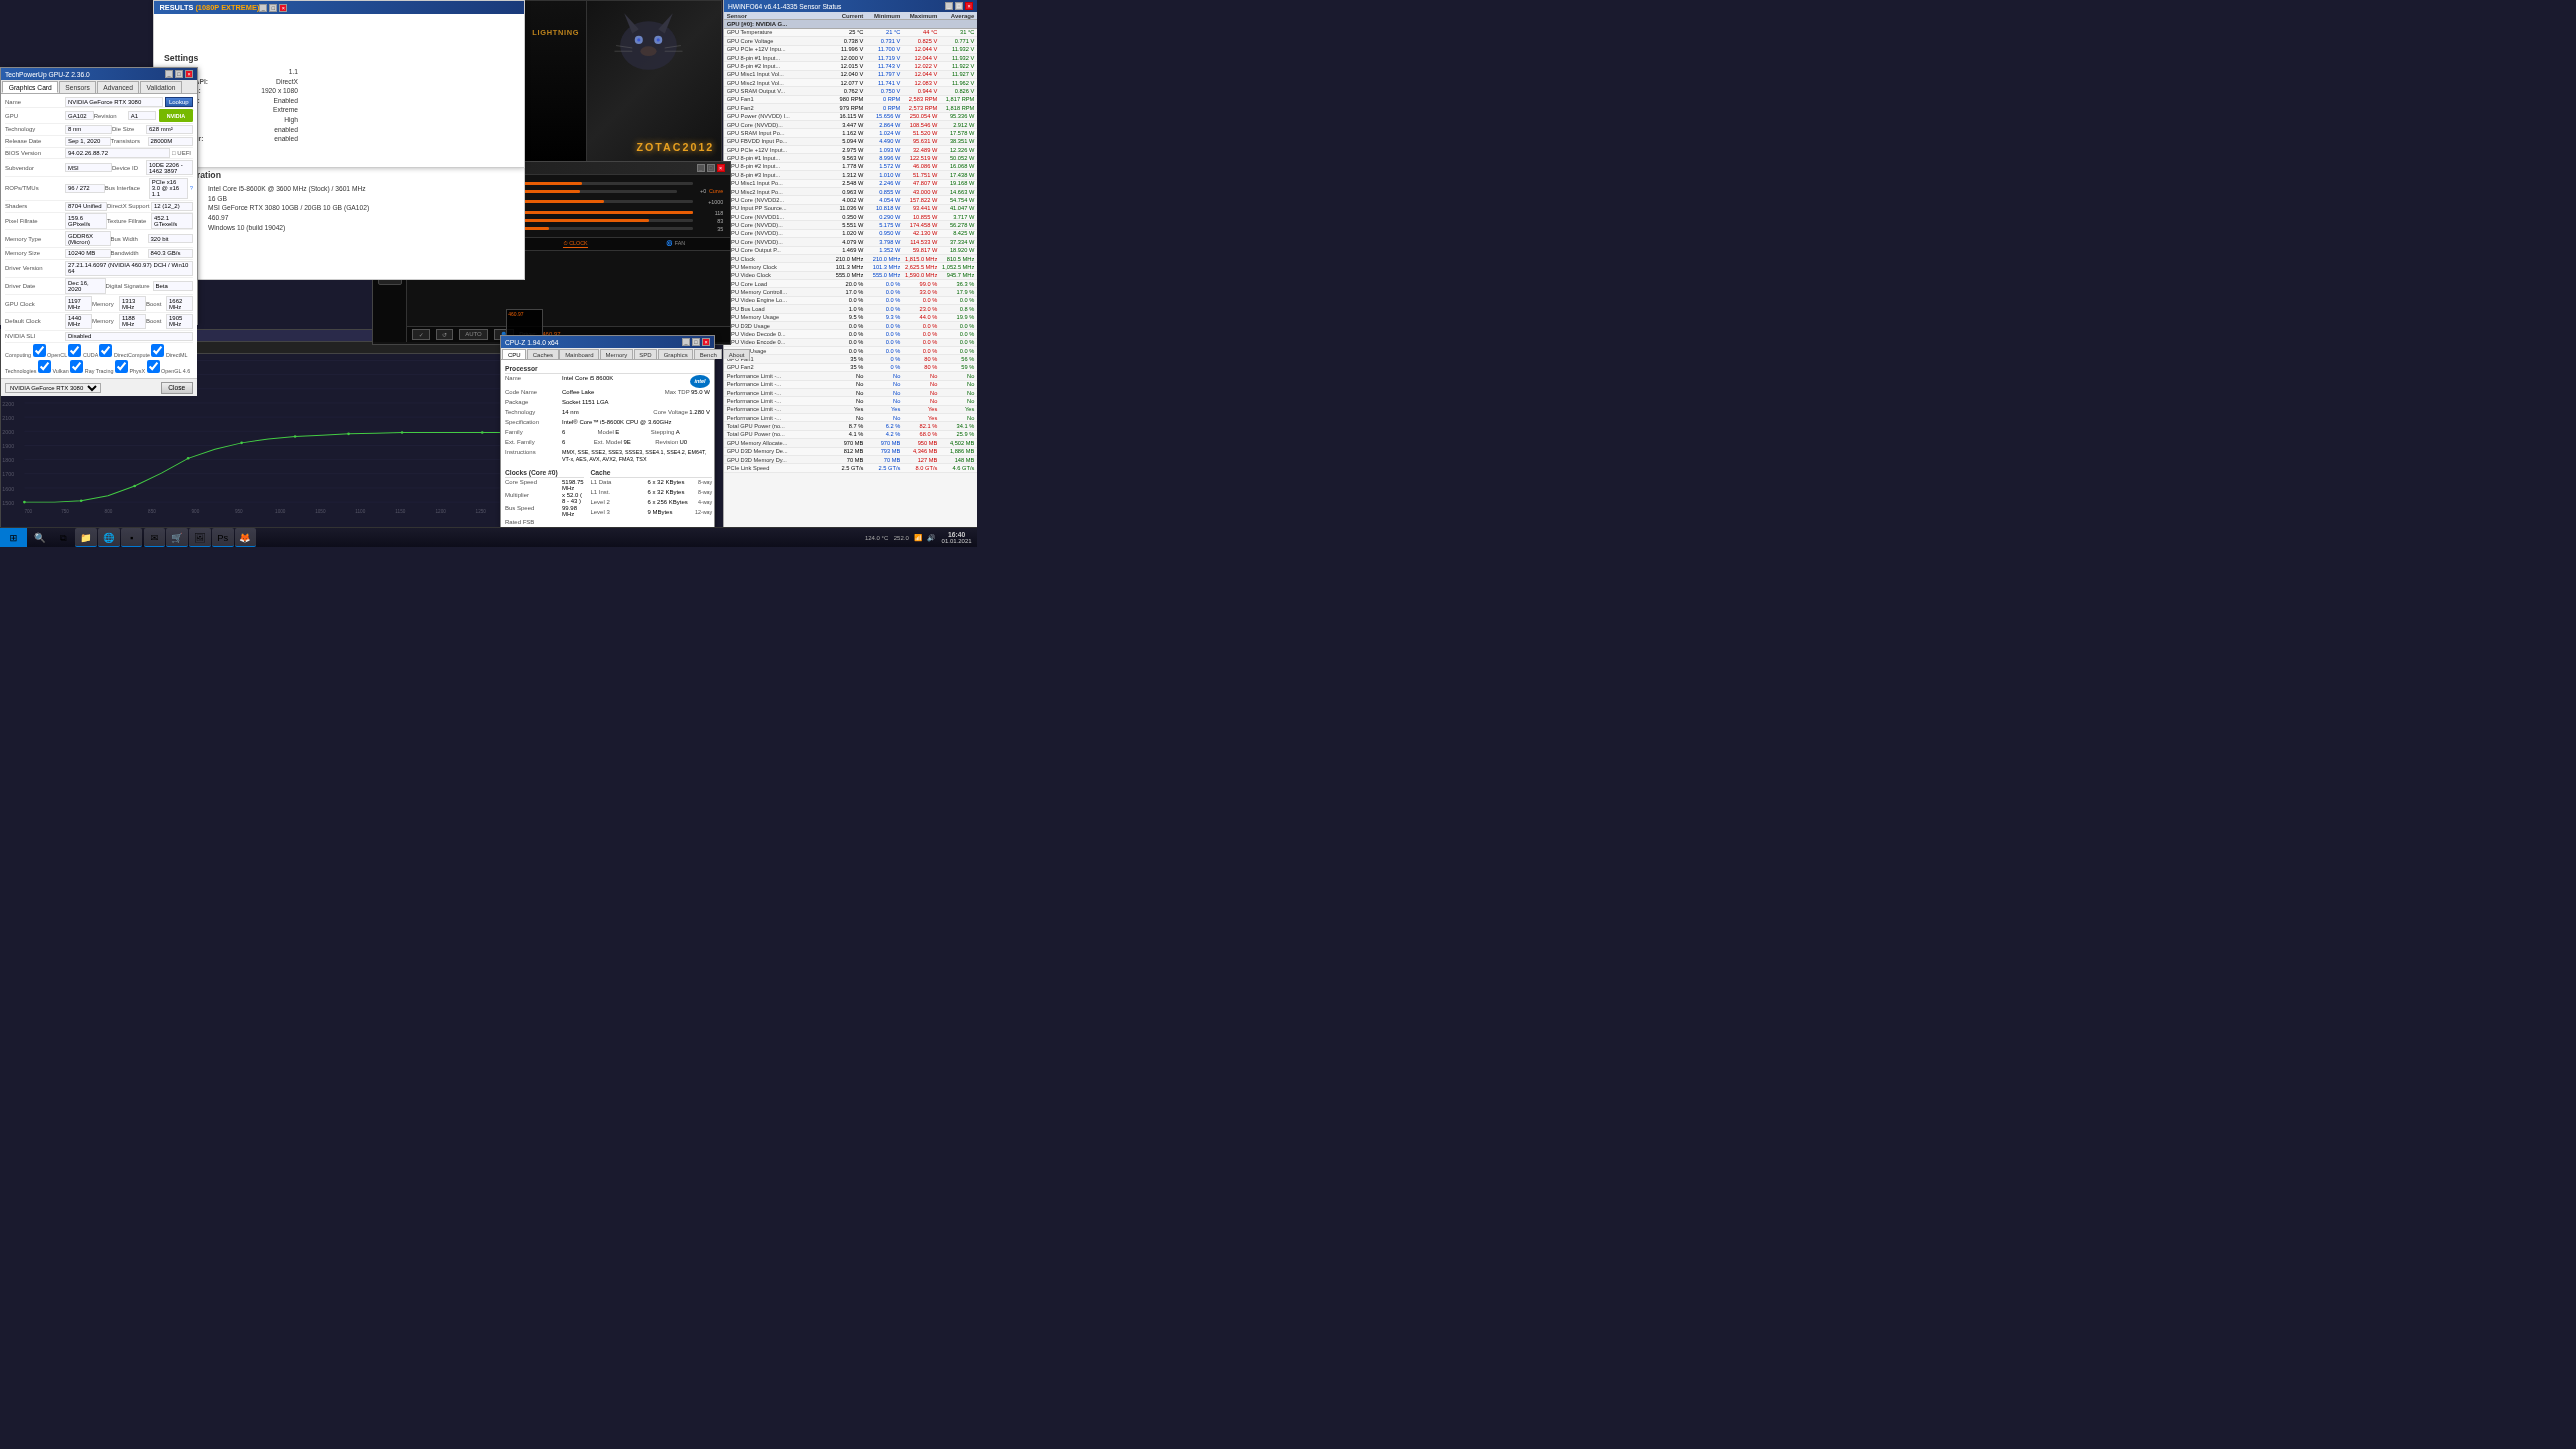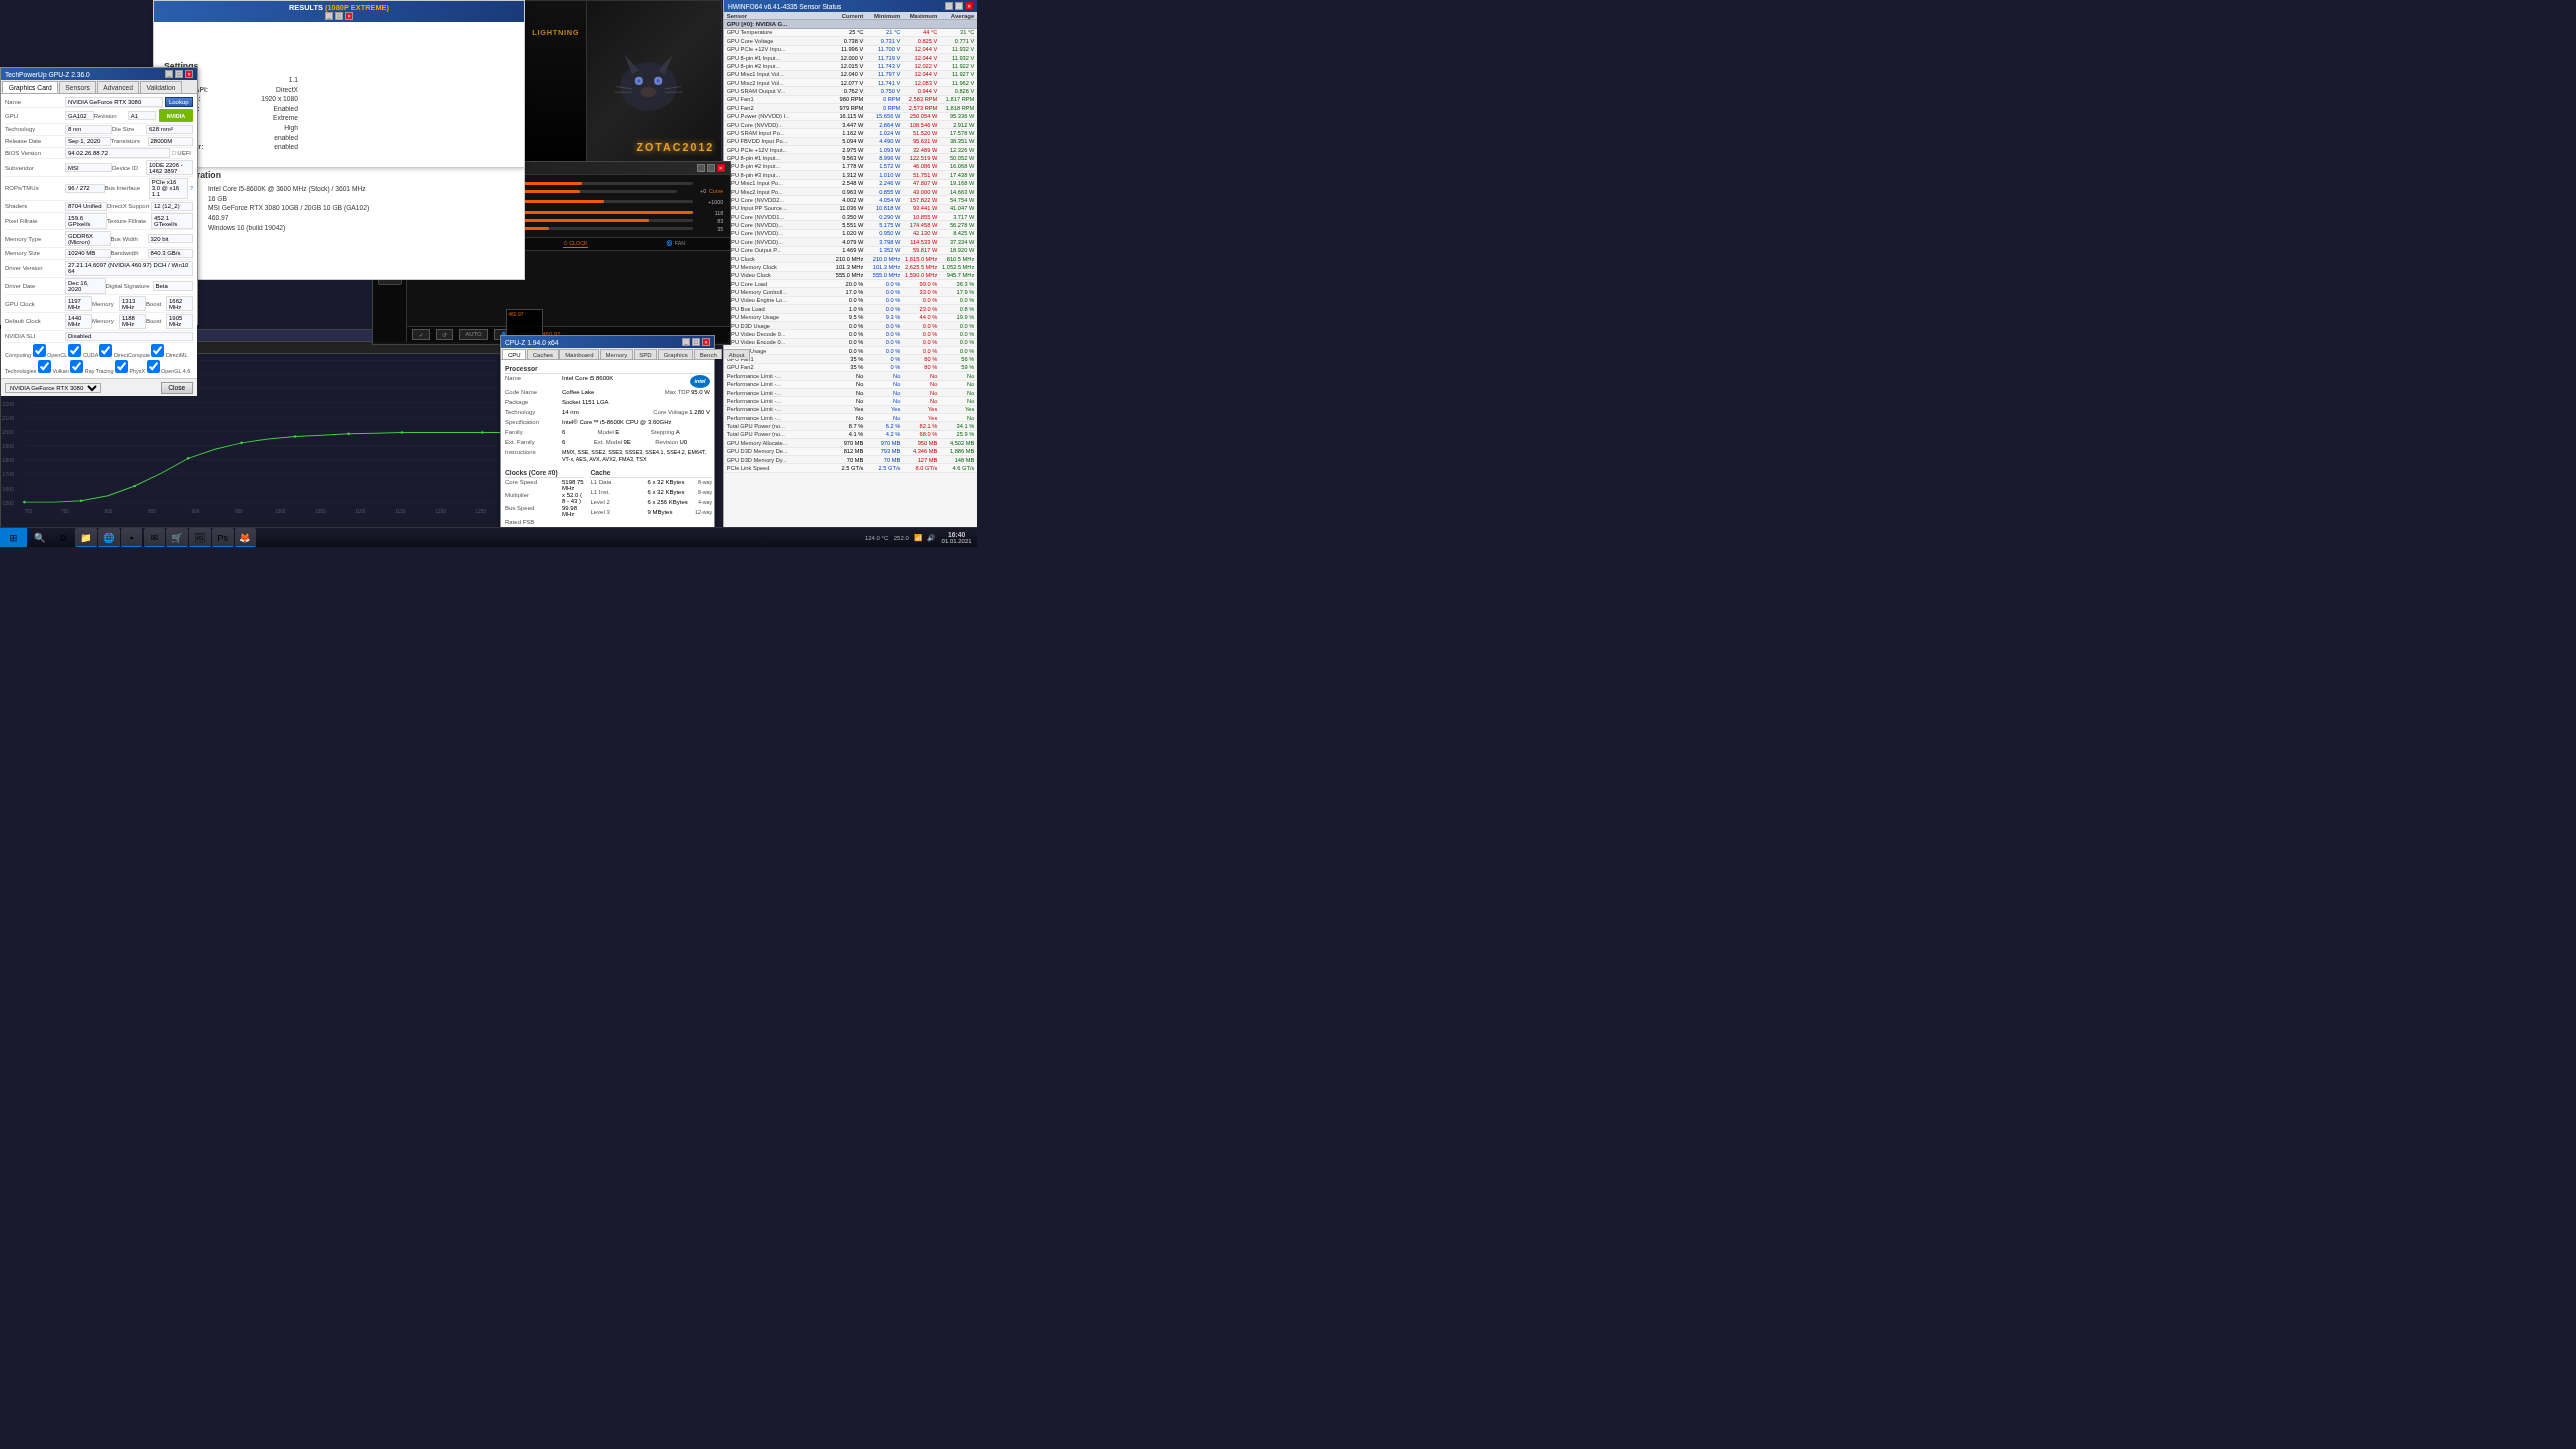--- a/index.html
+++ b/index.html
@@ -133,21 +133,20 @@
       box-shadow: 1.3px 1.3px 5.4px rgba(0,0,0,0.3);
       z-index: 8;
     }
     .results-titlebar {
       background: linear-gradient(90deg, #2a5fad, #1a3a7a);
       color: #fff;
       padding: 2px 5.4px;
       font-size: 7.4px;
       display: flex;
       align-items: center;
-      flex-direction: column;
     }
     .results-title { font-weight: bold; }
     .results-subtitle { color: #ffa500; font-weight: bold; }
     .results-content { padding: 6.7px 10px; display: flex; gap: 10px; }
     .results-left { width: 134px; margin-top: 32px; }
     .results-settings-title { font-size: 8.7px; font-weight: bold; color: #333; margin-bottom: 4px; }
     .results-row { display: flex; justify-content: space-between; padding: 1.3px 0; font-size: 6.7px; }
     .results-key { color: #555; font-weight: bold; }
     .results-val { color: #333; }
     .results-right {
@@ -497,21 +496,21 @@
       z-index: 3;
       overflow: hidden;
       display: flex;
       align-items: center;
       justify-content: center;
     }
     .zotac-wolf {
       width: 100%; height: 100%;
       background: linear-gradient(135deg, #111 0%, #222 50%, #111 100%);
       display: flex;
-      align-items: center;
+      align-items: flex-start;
       justify-content: center;
       position: relative;
     }
     .zotac-text {
       position: absolute;
       bottom: 10px;
       right: 6.7px;
       color: #e8a020;
       font-size: 10.7px;
       font-weight: 900;

